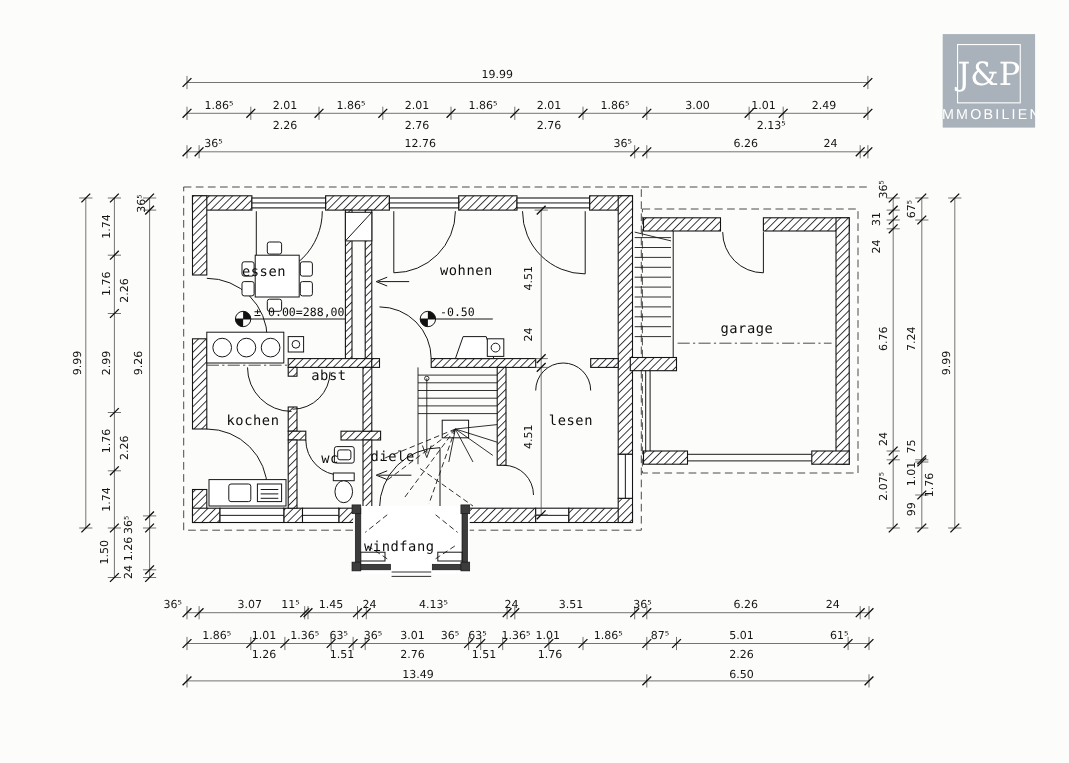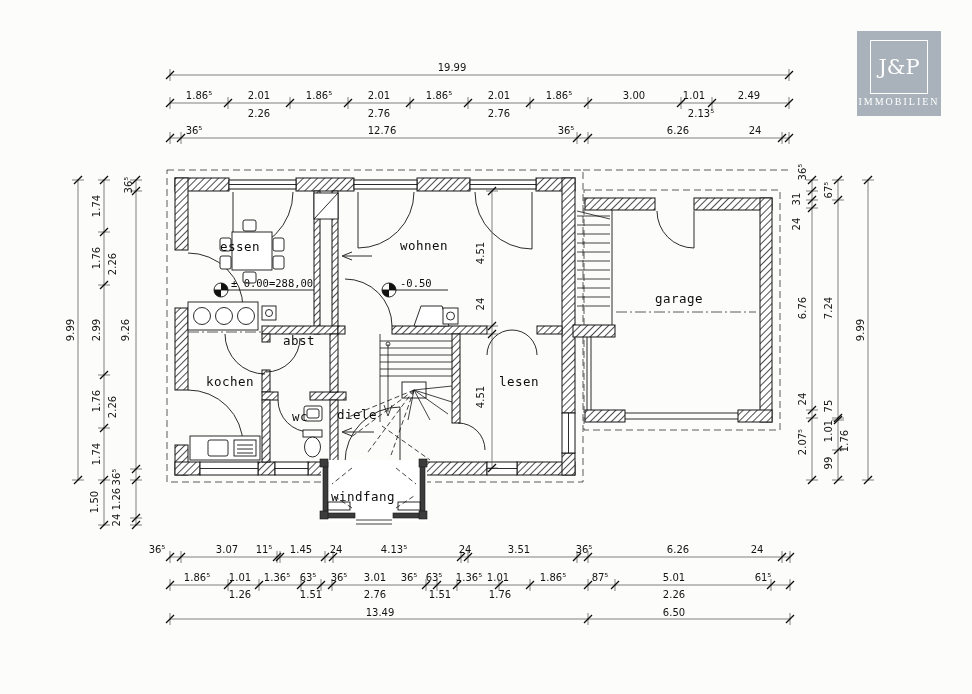--- a/index.html
+++ b/index.html
@@ -3,22 +3,22 @@
 <meta charset="utf-8">
 <style>
   html,body{margin:0;padding:0;background:#e8e8e8;}
   .page{position:relative;width:972px;height:694px;background:#fcfcfa;overflow:hidden;
         font-family:"DejaVu Sans",sans-serif;}
   
   .logo{position:absolute;left:857px;top:31px;width:84px;height:85px;background:#a9b2ba;
         display:flex;flex-direction:column;align-items:center;}
   .logo-frame{margin-top:9px;width:56px;height:52px;border:1.6px solid #fff;
         display:flex;align-items:center;justify-content:center;}
-  .logo-monogram{font-family:"DejaVu Serif",serif;font-size:21px;color:#fff;line-height:1;}
-  .logo-word{margin-top:2px;font-family:Liberation Serif, serif;font-size:10px;color:#fff;
+  .logo-monogram{font-family:"DejaVu Serif",serif;font-size:29px;color:#fff;line-height:1;}
+  .logo-word{margin-top:2px;font-family:Liberation Sans, sans-serif;font-size:13px;color:#fff;
         letter-spacing:2px;font-variant:small-caps;}
   
   svg{position:absolute;left:0;top:0;}
   .wall{fill:url(#hz);stroke:#141414;stroke-width:1;}
   .twall{fill:#3c3c3c;stroke:#141414;stroke-width:.6;}
   .win{fill:#ffffff;stroke:#141414;stroke-width:1;}
   .thin{stroke:#141414;stroke-width:.9;fill:none;}
   .door{stroke:#141414;stroke-width:.9;fill:none;}
   .dash{stroke:#333;stroke-width:.8;fill:none;stroke-dasharray:7 4;}
   .dashdot{stroke:#333;stroke-width:.8;fill:none;stroke-dasharray:11 3 2 3;}

